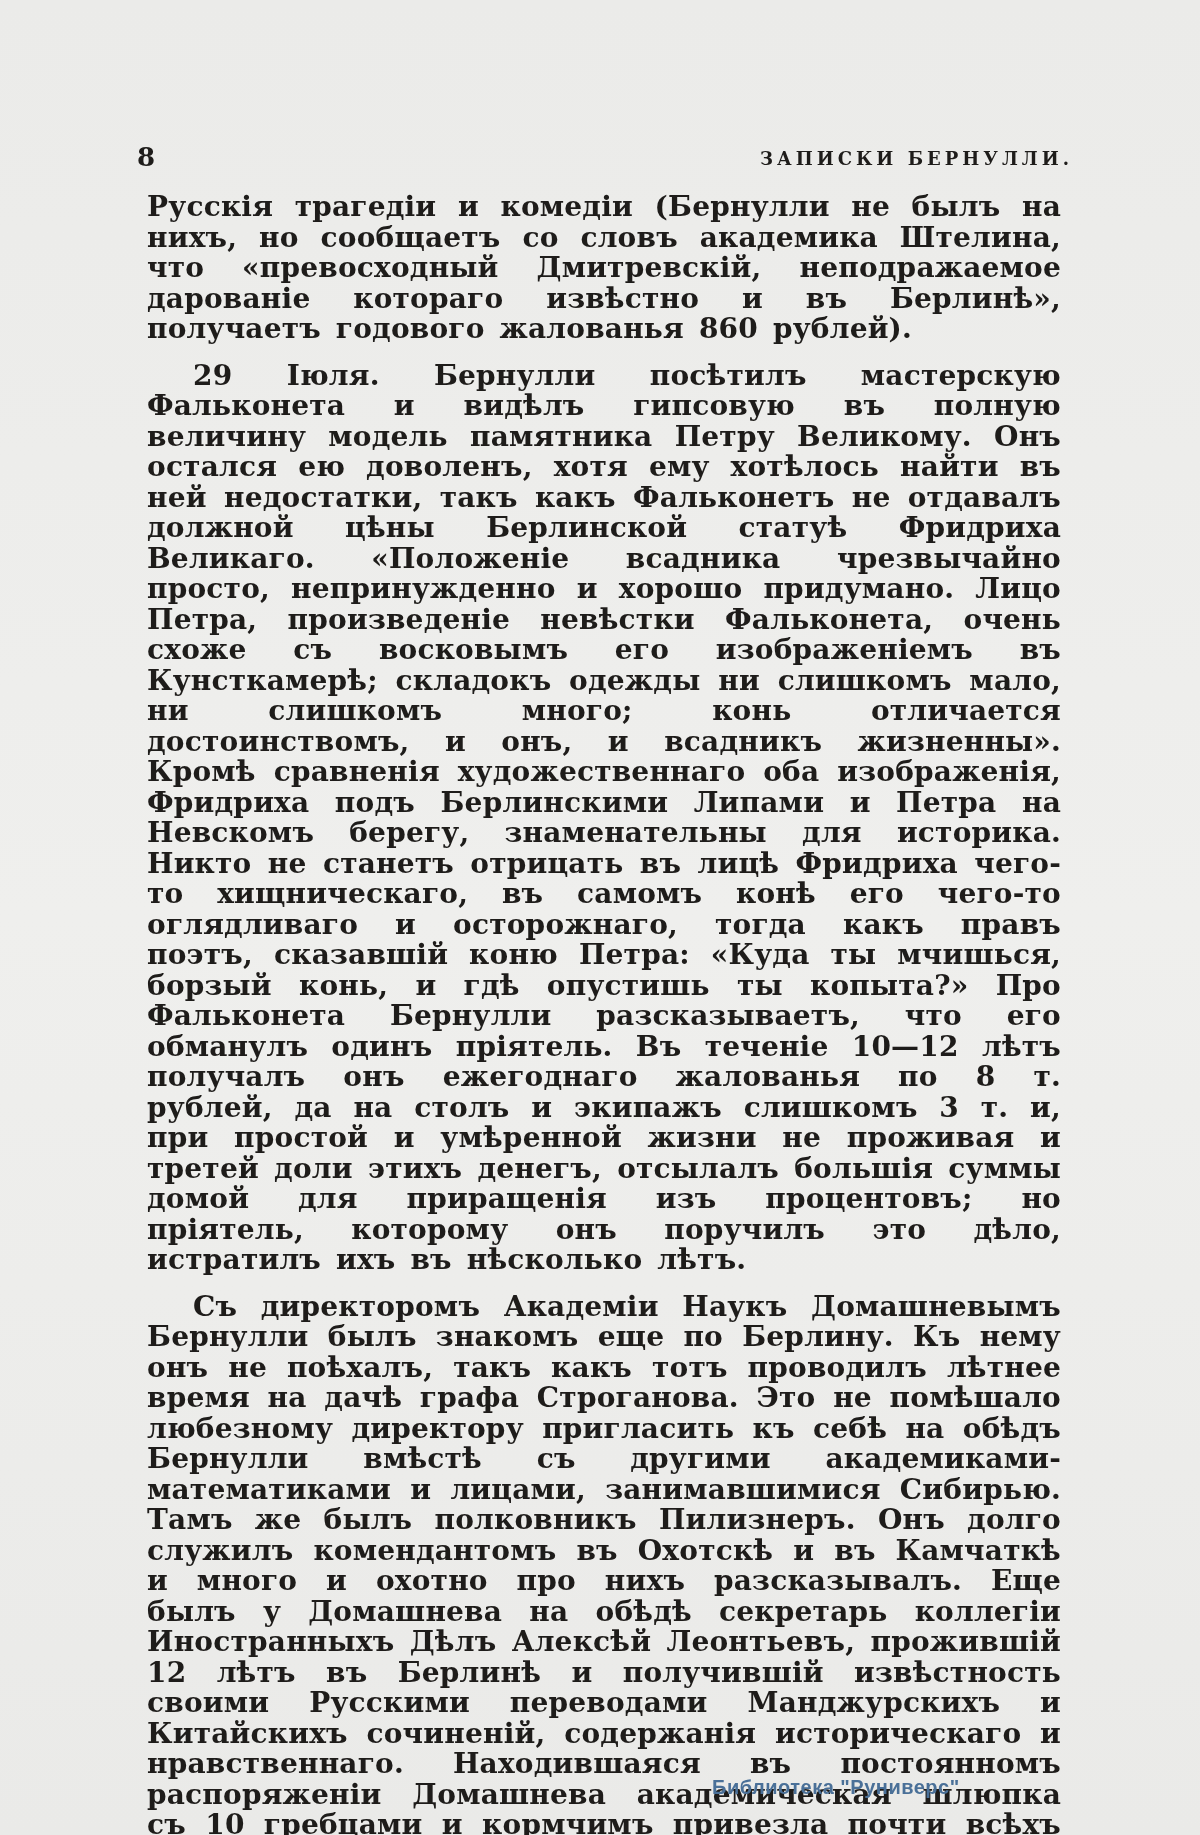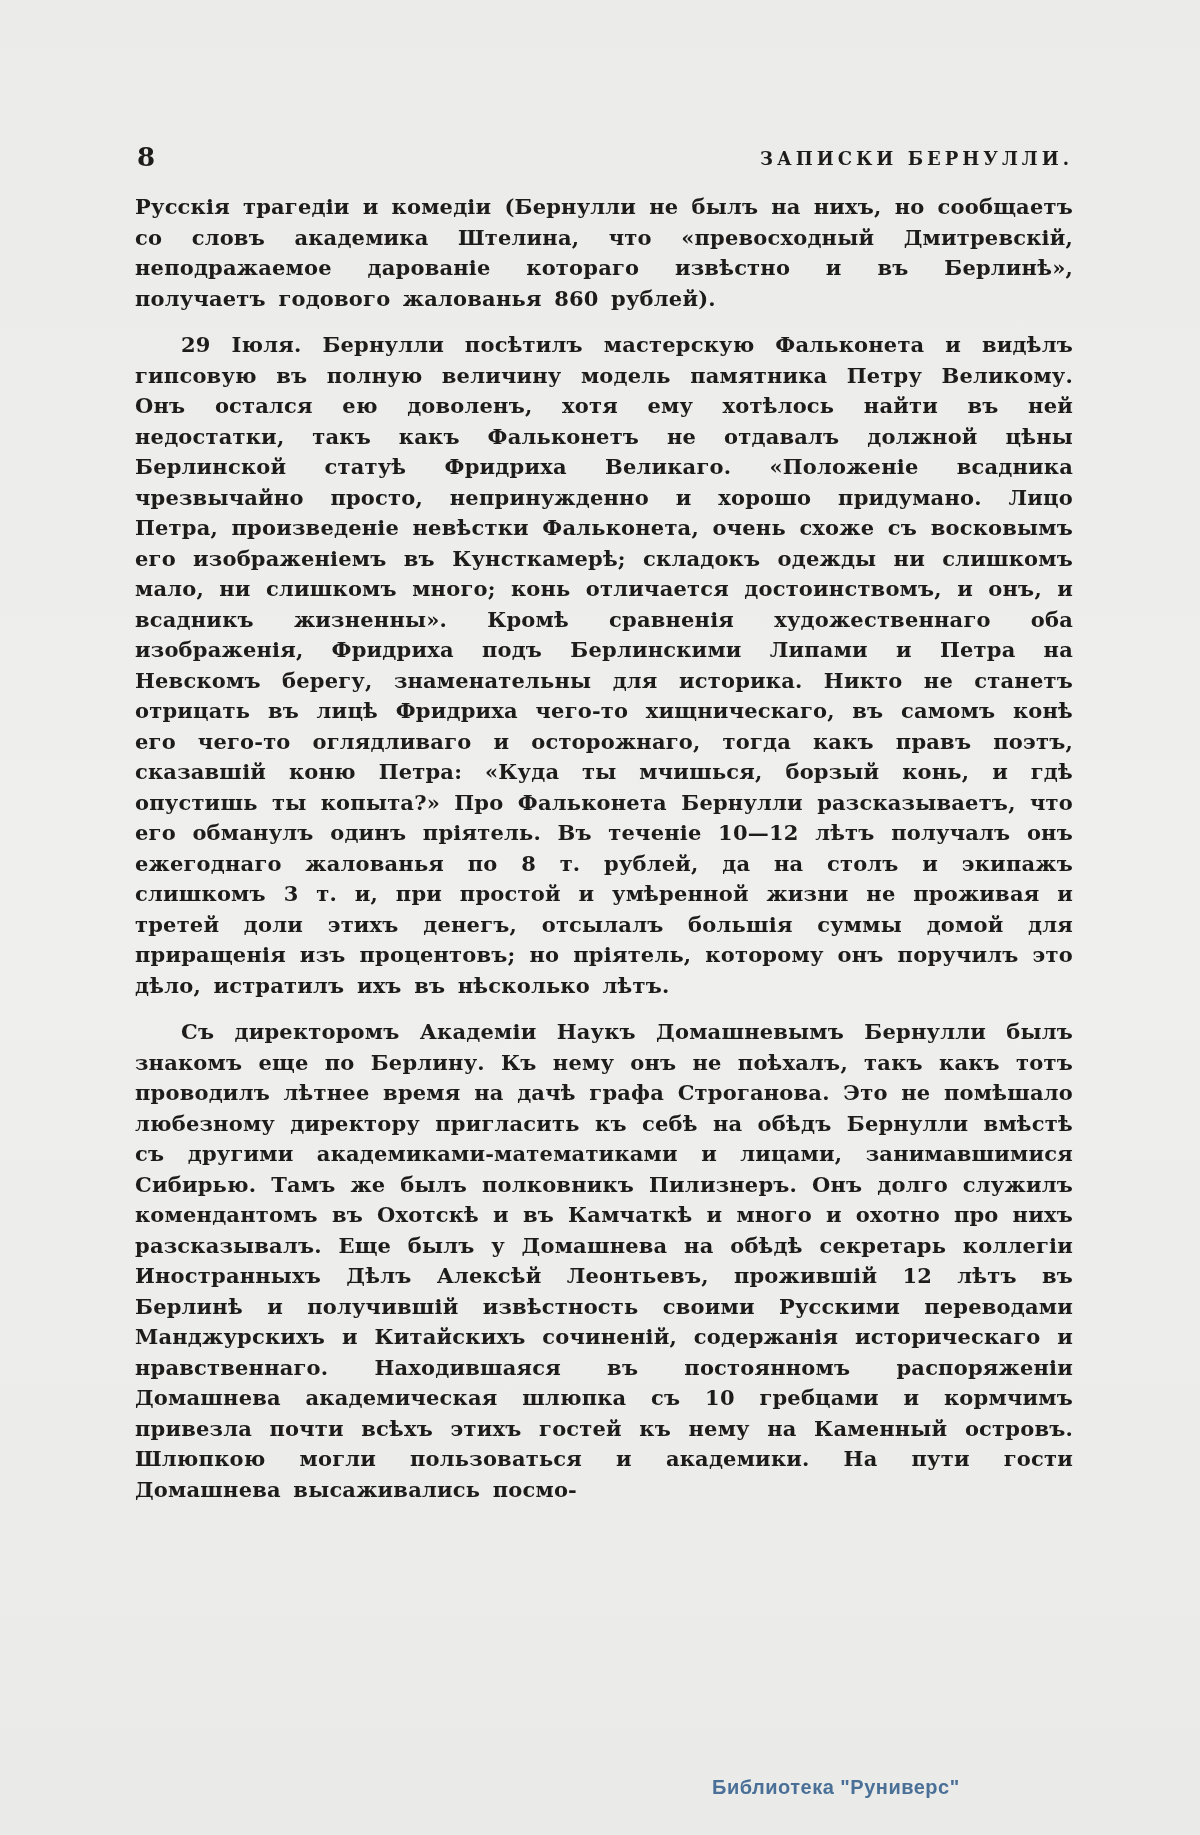--- a/index.html
+++ b/index.html
@@ -40,22 +40,22 @@
   }
   .running-title {
     display: block;
     text-align: right;
     font-size: 18px;
     font-weight: 700;
     letter-spacing: 4px;
     padding-top: 6px;
   }
   .para {
-    margin: 0;
-    font-size: 21px;
+    margin: 12px;
+    font-size: 28px;
     font-weight: 700;
     line-height: 30.5px;
     text-align: justify;
     word-spacing: 5px;
     letter-spacing: 0.2px;
   }
   .para + .para {
     margin-top: 16px;
   }
   .indent {

